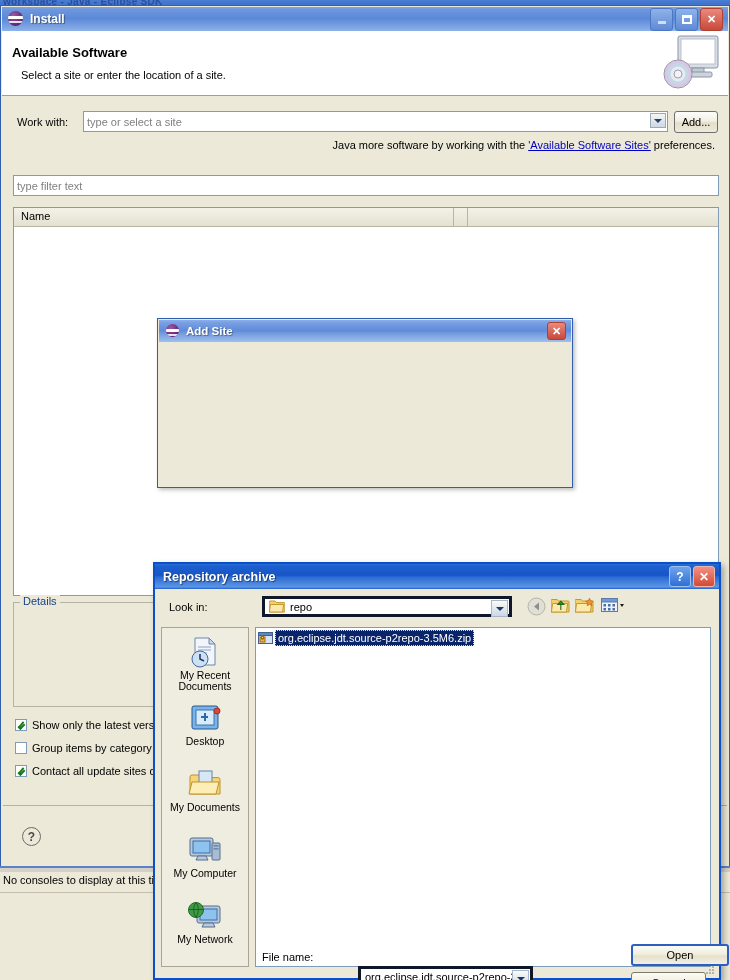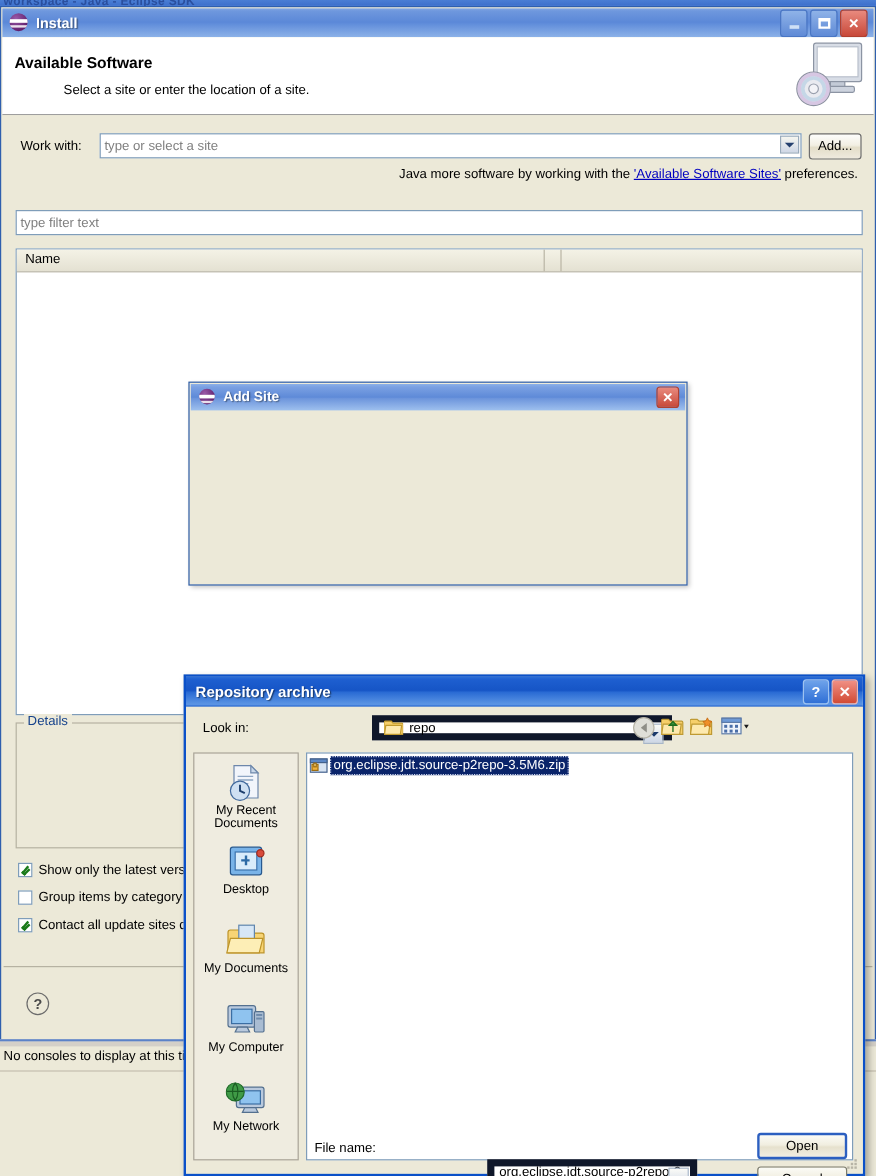--- a/index.html
+++ b/index.html
@@ -68,21 +68,21 @@
   }
   .tb-btn.close{background:linear-gradient(to bottom,#e98a7e,#c8493a);border-color:#b04030;}
   .tb-btn .minglyph{display:block;width:8px;height:3px;background:#cfe0f5;margin-top:7px;}
   .tb-btn .maxglyph{display:block;width:10px;height:9px;border:2px solid #fff;border-top-width:3px;box-sizing:border-box;}
 
   #install-header{
     position:absolute;left:1px;top:25px;width:726px;height:64px;background:#ffffff;
     border-bottom:1px solid #9e9e9e;
   }
   #install-header .h-title{position:absolute;left:10px;top:14px;font-size:13px;font-weight:bold;color:#000;}
-  #install-header .h-sub{position:absolute;left:19px;top:38px;font-size:11px;color:#000;margin-left:32px;}
+  #install-header .h-sub{position:absolute;left:19px;top:38px;font-size:11px;color:#000;}
   #banner-icon{position:absolute;right:6px;top:3px;width:62px;height:58px;}
 
   #install-body{
     position:absolute;left:1px;top:90px;width:726px;height:774px;background:#ece9d8;
   }
 
   .lbl-plain{font-size:11px;color:#000;text-align:center;}
 
   .xp-input{
     box-sizing:border-box;border:1px solid #7f9db9;background:#fff;
@@ -217,22 +217,22 @@
   .file-list{
     position:absolute;left:100px;top:38px;width:456px;height:340px;
     border:1px solid #7f9db9;background:#fff;box-sizing:border-box;
   }
   .file-item{
     position:absolute;left:2px;top:2px;height:16px;display:flex;align-items:center;
   }
   .file-item .nm{background:#0a246a;color:#fff;font-size:11px;padding:1px 2px;border:1px dotted #cfd8ee;}
 
   .xp-combo{
-    box-sizing:border-box;border:6px solid #0f172a;background:#fff;height:21px;position:relative;
-    display:flex;align-items:center;font-size:11px;padding-left:4px;margin-left:48px;
+    box-sizing:border-box;border:3px solid #0f172a;background:#fff;height:21px;position:relative;
+    display:flex;align-items:center;font-size:11px;padding-left:4px;
   }
   .xp-combo .arrow{
     position:absolute;right:1px;top:1px;width:17px;height:17px;
     background:linear-gradient(to bottom,#fbfbf7,#ccd6e6);border:1px solid #a7b6c9;box-sizing:border-box;
     display:flex;align-items:center;justify-content:center;
   }
   .xp-combo .arrow i{width:0;height:0;border-left:4px solid transparent;border-right:4px solid transparent;border-top:4px solid #1b3a6b;display:block;}
 
   .xpd-btn{
     box-sizing:border-box;border:1px solid #7a7a6c;border-radius:3px;
@@ -475,21 +475,21 @@
       </div>
     </div>
 
     <div class="abs lbl-plain" style="left:107px;top:362px;">File name:</div>
     <div class="abs xp-combo" style="left:203px;top:356px;width:175px;">
       <span class="ellipsis" style="max-width:152px;">org.eclipse.jdt.source-p2repo-3.5M6.zip</span>
       <span class="arrow">
           <i></i>
         </span>
     </div>
-    <div class="abs xpd-btn default" style="left:476px;top:355px;width:75px;height:22px;">Open</div>
+    <div class="abs xpd-btn default" style="left:476px;top:355px;width:98px;height:22px;">Open</div>
 
     <div class="abs lbl-plain" style="left:107px;top:390px;">Files of type:</div>
 
     <div class="abs xpd-btn" style="left:476px;top:383px;width:75px;height:22px;">Cancel</div>
 
     <svg id="repo-grip" viewBox="0 0 12 12">
       <g fill="#8d8a7e">
         <rect x="8" y="8" width="2" height="2"></rect>
           <rect x="5" y="8" width="2" height="2"></rect>
           <rect x="8" y="5" width="2" height="2"></rect>

